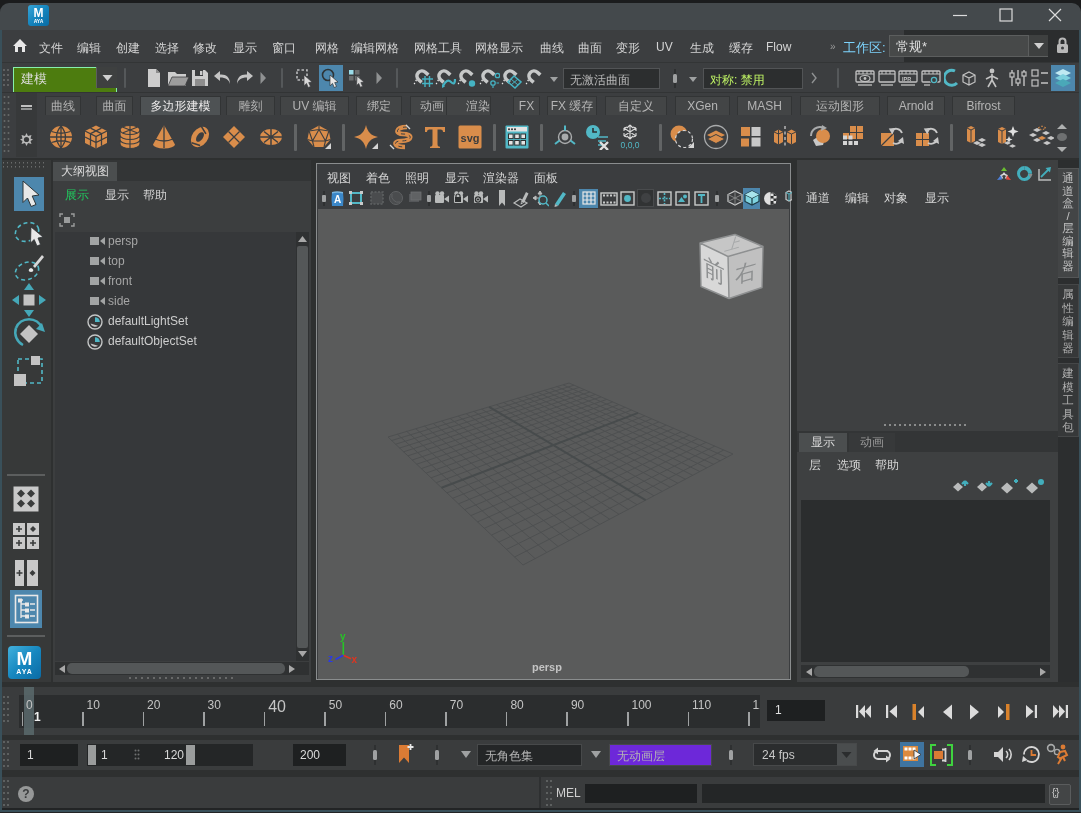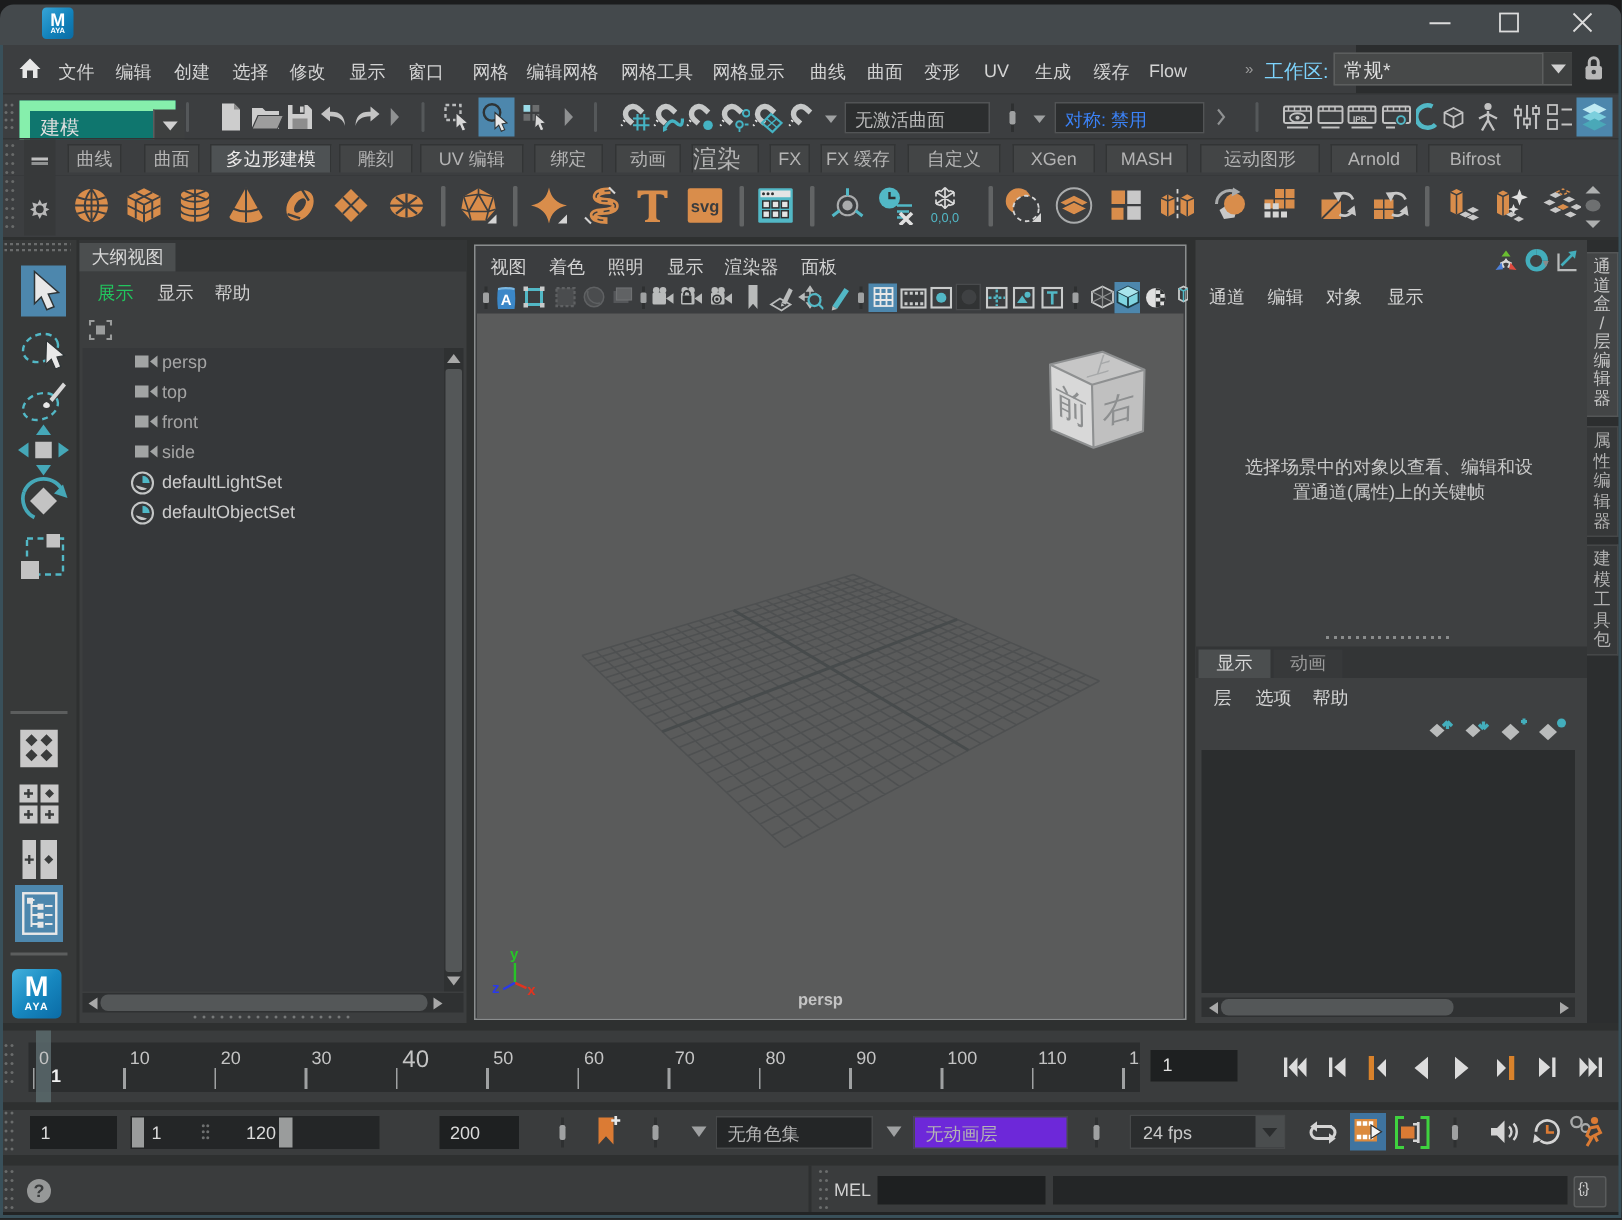--- a/index.html
+++ b/index.html
@@ -69,21 +69,21 @@
         <circle cx="2" cy="3" r="1"></circle>
         <circle cx="6" cy="3" r="1"></circle>
         <circle cx="2" cy="8" r="1"></circle>
         <circle cx="6" cy="8" r="1"></circle>
         <circle cx="2" cy="13" r="1"></circle>
         <circle cx="6" cy="13" r="1"></circle>
         <circle cx="2" cy="18" r="1"></circle>
         <circle cx="6" cy="18" r="1"></circle>
       </g>
     </svg>
-  <div class="abs" style="left:13px;top:4px;width:104px;height:40px;background:#0f766e;border:7px solid #86efac;">
+  <div class="abs" style="left:13px;top:4px;width:104px;height:40px;background:#4d7c0f;border:1px solid #86efac;">
     <div class="abs txt" style="left:7px;top:2px;color:#dedede;">建模</div>
     <div class="abs" style="left:82px;top:-1px;width:21px;height:21px;background:#3e4040;border-left:1px solid #5c5e5e;">
       <svg width="21" height="21" viewBox="0 0 21 21">
           <path d="M5.5 8 L10.5 14 L15.5 8 Z" fill="#d0d0d0"></path>
         </svg>
     </div>
   </div>
   <div class="abs" style="left:124px;top:5px;width:2px;height:20px;background:#55585a;border-radius:1px;"></div>
 
   <svg class="abs" style="left:144px;top:5px;" width="20" height="20" viewBox="0 0 20 20">
@@ -184,21 +184,21 @@
     <div class="abs" style="left:6px;top:3px;font-size:12px;color:#b9b9b9;white-space:nowrap;">无激活曲面</div>
   </div>
   <svg class="abs" style="left:671px;top:5px;" width="8" height="21" viewBox="0 0 8 21">
       <rect x="3" y="1" width="2" height="19" fill="#2e3031"></rect>
       <rect x="2" y="6" width="4" height="9" rx="1.5" fill="#9fa1a2"></rect>
     </svg>
   <svg class="abs" style="left:687px;top:11px;" width="12" height="10" viewBox="0 0 12 10">
       <path d="M2 3 L6 8 L10 3 Z" fill="#9fa1a2"></path>
     </svg>
   <div class="abs" style="left:703px;top:5px;width:100px;height:21px;background:#2c2e2f;border:1px solid #525456;">
-    <div class="abs" style="left:6px;top:3px;font-size:12px;color:#3b82f6;white-space:nowrap;">对称: 禁用</div>
+    <div class="abs" style="left:6px;top:3px;font-size:12px;color:#bef264;white-space:nowrap;">对称: 禁用</div>
   </div>
   <svg class="abs" style="left:809px;top:8px;" width="10" height="14" viewBox="0 0 10 14">
       <path d="M3 2 L7 7 L3 12" fill="none" stroke="#8f9192" stroke-width="1.4"></path>
     </svg>
   <div class="abs" style="left:837px;top:5px;width:2px;height:20px;background:#55585a;border-radius:1px;"></div>
 
   <svg class="abs" style="left:855px;top:5px;" width="20" height="20" viewBox="0 0 20 20">
     <rect x="1" y="3" width="18" height="11" rx="1" fill="none" stroke="#c2c2c2" stroke-width="1.3"></rect>
     <path d="M1 6 H19 M4 3 V6 M8 3 V6 M12 3 V6 M16 3 V6" stroke="#c2c2c2" stroke-width="1"></path>
     <ellipse cx="10" cy="10.5" rx="5" ry="3" fill="none" stroke="#c2c2c2" stroke-width="1.2"></ellipse>
@@ -286,21 +286,21 @@
   </svg>
 </div>
 <div id="tabs">
     <div class="abs" style="left:45px;top:96px;width:36px;height:19px;background:#434546;border:1px solid #323435;border-bottom:none;color:#b4b4b4;font-size:12px;text-align:center;line-height:19px;">曲线</div>
 <div class="abs" style="left:96px;top:96px;width:37px;height:19px;background:#434546;border:1px solid #323435;border-bottom:none;color:#b4b4b4;font-size:12px;text-align:center;line-height:19px;">曲面</div>
 <div class="abs" style="left:140px;top:96px;width:81px;height:19px;background:#4e5254;border:1px solid #323435;border-bottom:none;color:#eceaea;font-size:12px;text-align:center;line-height:19px;">多边形建模</div>
 <div class="abs" style="left:226px;top:96px;width:49px;height:19px;background:#434546;border:1px solid #323435;border-bottom:none;color:#b4b4b4;font-size:12px;text-align:center;line-height:19px;">雕刻</div>
 <div class="abs" style="left:280px;top:96px;width:69px;height:19px;background:#434546;border:1px solid #323435;border-bottom:none;color:#b4b4b4;font-size:12px;text-align:center;line-height:19px;">UV 编辑</div>
 <div class="abs" style="left:356px;top:96px;width:46px;height:19px;background:#434546;border:1px solid #323435;border-bottom:none;color:#b4b4b4;font-size:12px;text-align:center;line-height:19px;">绑定</div>
 <div class="abs" style="left:410px;top:96px;width:44px;height:19px;background:#434546;border:1px solid #323435;border-bottom:none;color:#b4b4b4;font-size:12px;text-align:center;line-height:19px;">动画</div>
-<div class="abs" style="left:461px;top:96px;width:45px;height:19px;background:#434546;border:1px solid #323435;border-bottom:none;color:#b4b4b4;font-size:16px;text-align:left;line-height:19px;">渲染</div>
+<div class="abs" style="left:446px;top:96px;width:45px;height:19px;background:#434546;border:1px solid #323435;border-bottom:none;color:#b4b4b4;font-size:12px;text-align:right;line-height:19px;">渲染</div>
 <div class="abs" style="left:513px;top:96px;width:27px;height:19px;background:#434546;border:1px solid #323435;border-bottom:none;color:#b4b4b4;font-size:12px;text-align:center;line-height:19px;">FX</div>
 <div class="abs" style="left:547px;top:96px;width:50px;height:19px;background:#434546;border:1px solid #323435;border-bottom:none;color:#b4b4b4;font-size:12px;text-align:center;line-height:19px;">FX 缓存</div>
 <div class="abs" style="left:605px;top:96px;width:62px;height:19px;background:#434546;border:1px solid #323435;border-bottom:none;color:#b4b4b4;font-size:12px;text-align:center;line-height:19px;">自定义</div>
 <div class="abs" style="left:675px;top:96px;width:55px;height:19px;background:#434546;border:1px solid #323435;border-bottom:none;color:#b4b4b4;font-size:12px;text-align:center;line-height:19px;">XGen</div>
 <div class="abs" style="left:737px;top:96px;width:55px;height:19px;background:#434546;border:1px solid #323435;border-bottom:none;color:#b4b4b4;font-size:12px;text-align:center;line-height:19px;">MASH</div>
 <div class="abs" style="left:800px;top:96px;width:80px;height:19px;background:#434546;border:1px solid #323435;border-bottom:none;color:#b4b4b4;font-size:12px;text-align:center;line-height:19px;">运动图形</div>
 <div class="abs" style="left:887px;top:96px;width:58px;height:19px;background:#434546;border:1px solid #323435;border-bottom:none;color:#b4b4b4;font-size:12px;text-align:center;line-height:19px;">Arnold</div>
 <div class="abs" style="left:952px;top:96px;width:63px;height:19px;background:#434546;border:1px solid #323435;border-bottom:none;color:#b4b4b4;font-size:12px;text-align:center;line-height:19px;">Bifrost</div>
   </div>
 <div id="shelf">
@@ -874,21 +874,20 @@
   </svg>
   <svg class="abs" style="left:240px;top:5px;" width="16" height="17" viewBox="0 0 16 17">
     <path d="M2 4 V15 H14" stroke="#b9bbbb" stroke-width="1.5" fill="none"></path>
     <path d="M4 12 L12 4" stroke="#43aebc" stroke-width="1.8"></path>
     <path d="M8.5 3 L14 2 L13 7.5 Z" fill="#43aebc"></path>
   </svg>
   <div class="abs" style="left:9px;top:30px;font-size:12px;color:#d4d4d4;">通道</div>
   <div class="abs" style="left:48px;top:30px;font-size:12px;color:#d4d4d4;">编辑</div>
   <div class="abs" style="left:87px;top:30px;font-size:12px;color:#d4d4d4;">对象</div>
   <div class="abs" style="left:128px;top:30px;font-size:12px;color:#d4d4d4;">显示</div>
-  <div class="abs" style="left:0;top:143px;width:258px;text-align:center;font-size:12px;color:#c9c9c9;line-height:17px;">选择场景中的对象以查看、编辑和设<br>置通道(属性)上的关键帧</div>
   <div class="abs" style="left:87px;top:264px;width:84px;height:2px;background:repeating-linear-gradient(90deg,#8a8c8c 0 2px,transparent 2px 5px);"></div>
 
   <div class="abs" style="left:0;top:271px;width:261px;height:251px;background:#3e4041;">
     <div class="abs" style="left:0;top:0;width:261px;height:21px;background:#333536;"></div>
     <div class="abs" style="left:2px;top:2px;width:48px;height:19px;background:#4b4e4f;color:#d8d8d8;font-size:12px;text-align:center;line-height:19px;">显示</div>
     <div class="abs" style="left:52px;top:2px;width:46px;height:19px;background:#37393a;color:#9a9a9a;font-size:12px;text-align:center;line-height:19px;">动画</div>
     <div class="abs" style="left:12px;top:26px;font-size:12px;color:#d4d4d4;">层</div>
     <div class="abs" style="left:40px;top:26px;font-size:12px;color:#d4d4d4;">选项</div>
     <div class="abs" style="left:78px;top:26px;font-size:12px;color:#d4d4d4;">帮助</div>
     <svg class="abs" style="left:155px;top:47px;" width="20" height="17" viewBox="0 0 20 17">

